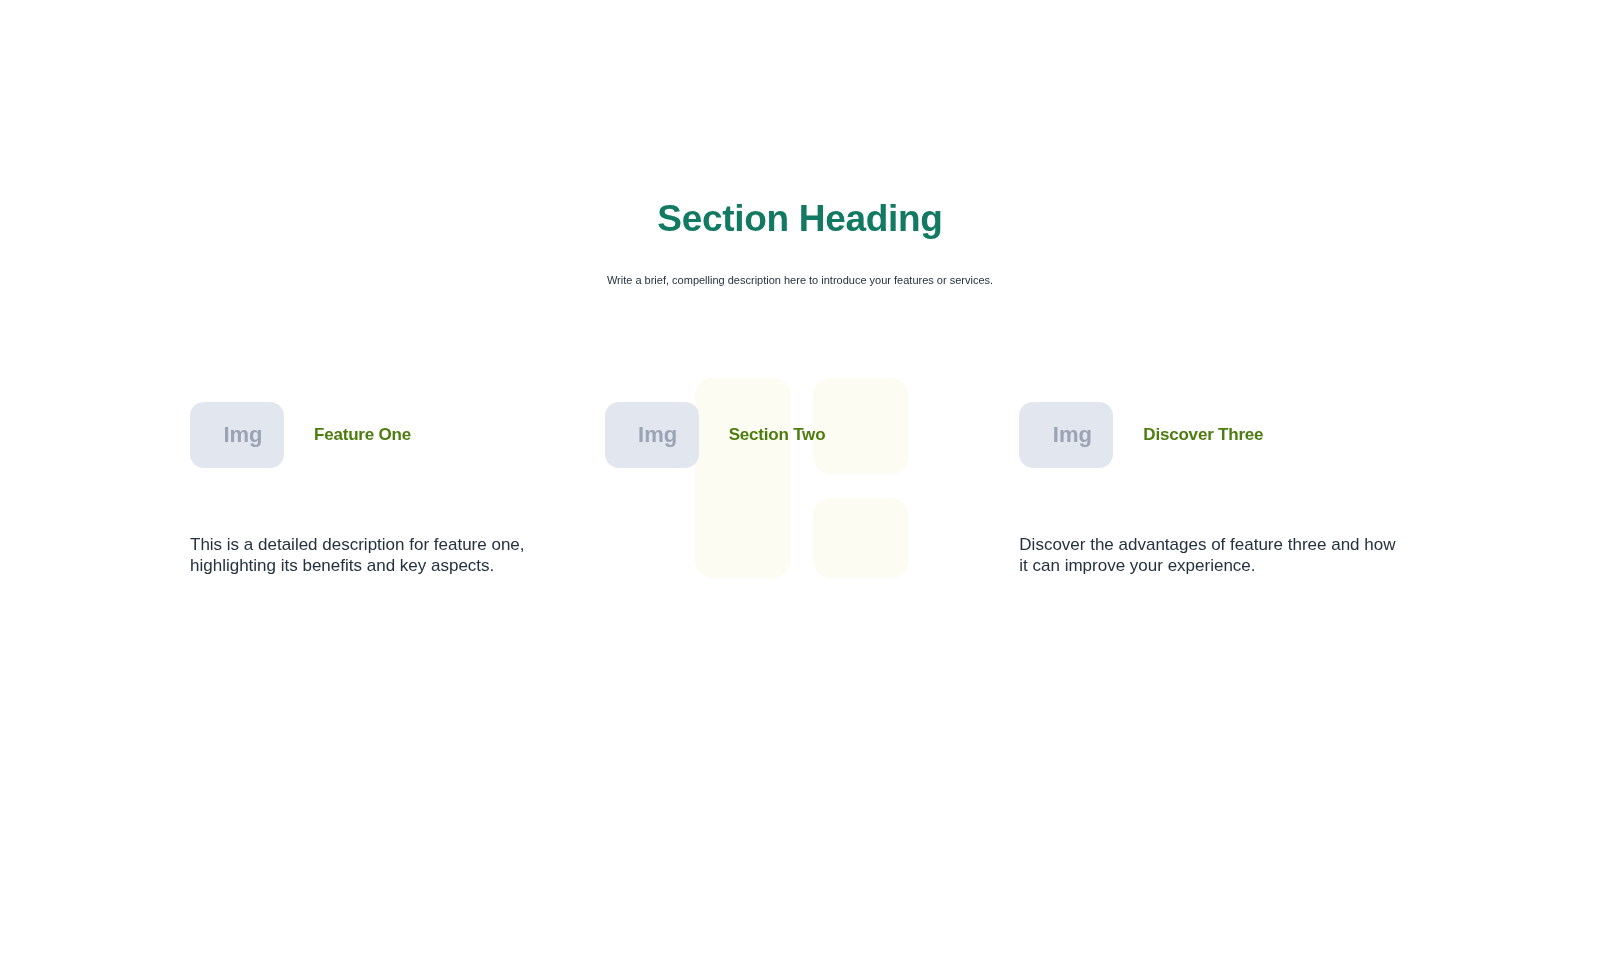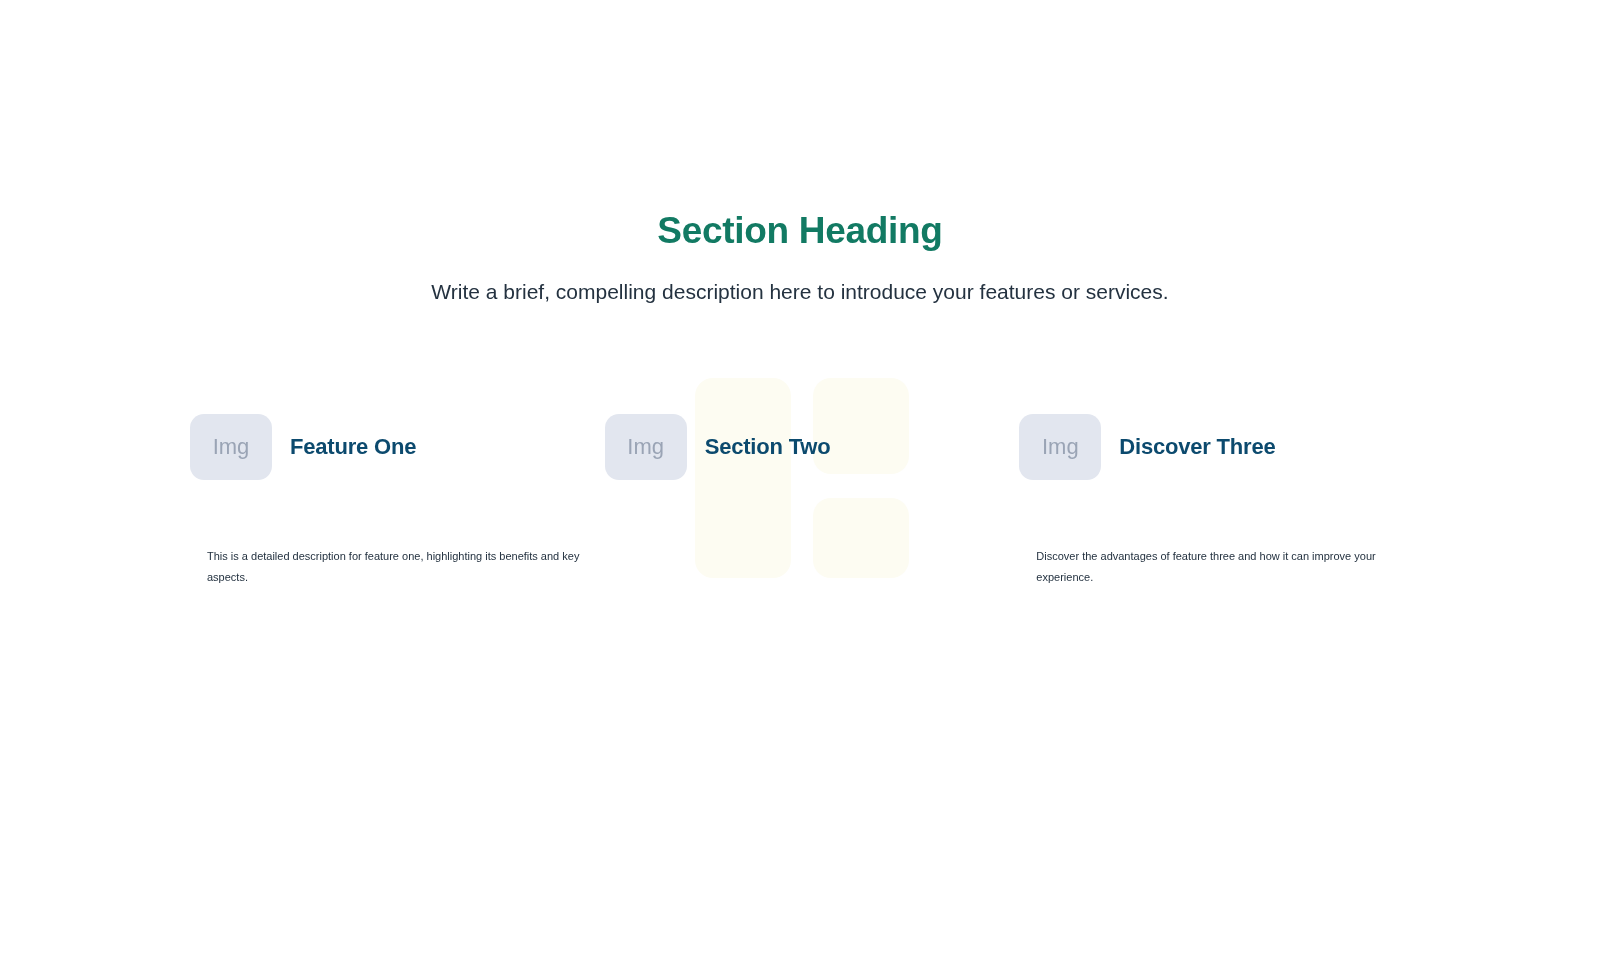--- a/index.html
+++ b/index.html
@@ -36,30 +36,30 @@
   .content {
     position: relative;
     z-index: 2;
   }
 
   .section-head {
     text-align: center;
     padding-top: 196px;
   }
   .section-title {
-    margin: 12px;
+    margin: 0;
     font-size: 37px;
     line-height: 46px;
     font-weight: 700;
     color: #127a63;
     letter-spacing: -0.3px;
   }
   .section-sub {
     margin: 26px 0 0 0;
-    font-size: 21px;
+    font-size: 11px;
     line-height: 24px;
     color: #243240;
     font-weight: 400;
   }
 
   .features {
     margin-top: 110px;
     display: grid;
     grid-template-columns: repeat(3, 1fr);
     column-gap: 24px;
@@ -80,36 +80,37 @@
   .img-placeholder {
     width: 82px;
     height: 66px;
     border-radius: 14px;
     background: #e2e6ef;
     display: flex;
     align-items: center;
     justify-content: center;
     color: #9aa4b5;
     font-size: 22px;
-    font-weight: 400;
+    font-weight: 700;
     flex: 0 0 auto;
+    padding-left: 12px;
   }
 
   .feature-title {
-    margin: 0;
-    font-size: 22px;
+    margin: 12px;
+    font-size: 17px;
     line-height: 28px;
     font-weight: 700;
-    color: #0c4a6e;
+    color: #4d7c0f;
     letter-spacing: -0.2px;
   }
 
   .feature-desc {
-    margin: 66px 0 0 17px;
-    font-size: 11px;
+    margin: 66px 0 0 0;
+    font-size: 17px;
     line-height: 21px;
     color: #243240;
     max-width: 392px;
   }
 
   
   .feature.col-2 .feature-desc { max-width: 372px; }
   .feature.col-3 .feature-desc { max-width: 388px; }
 </style>
 </head>

